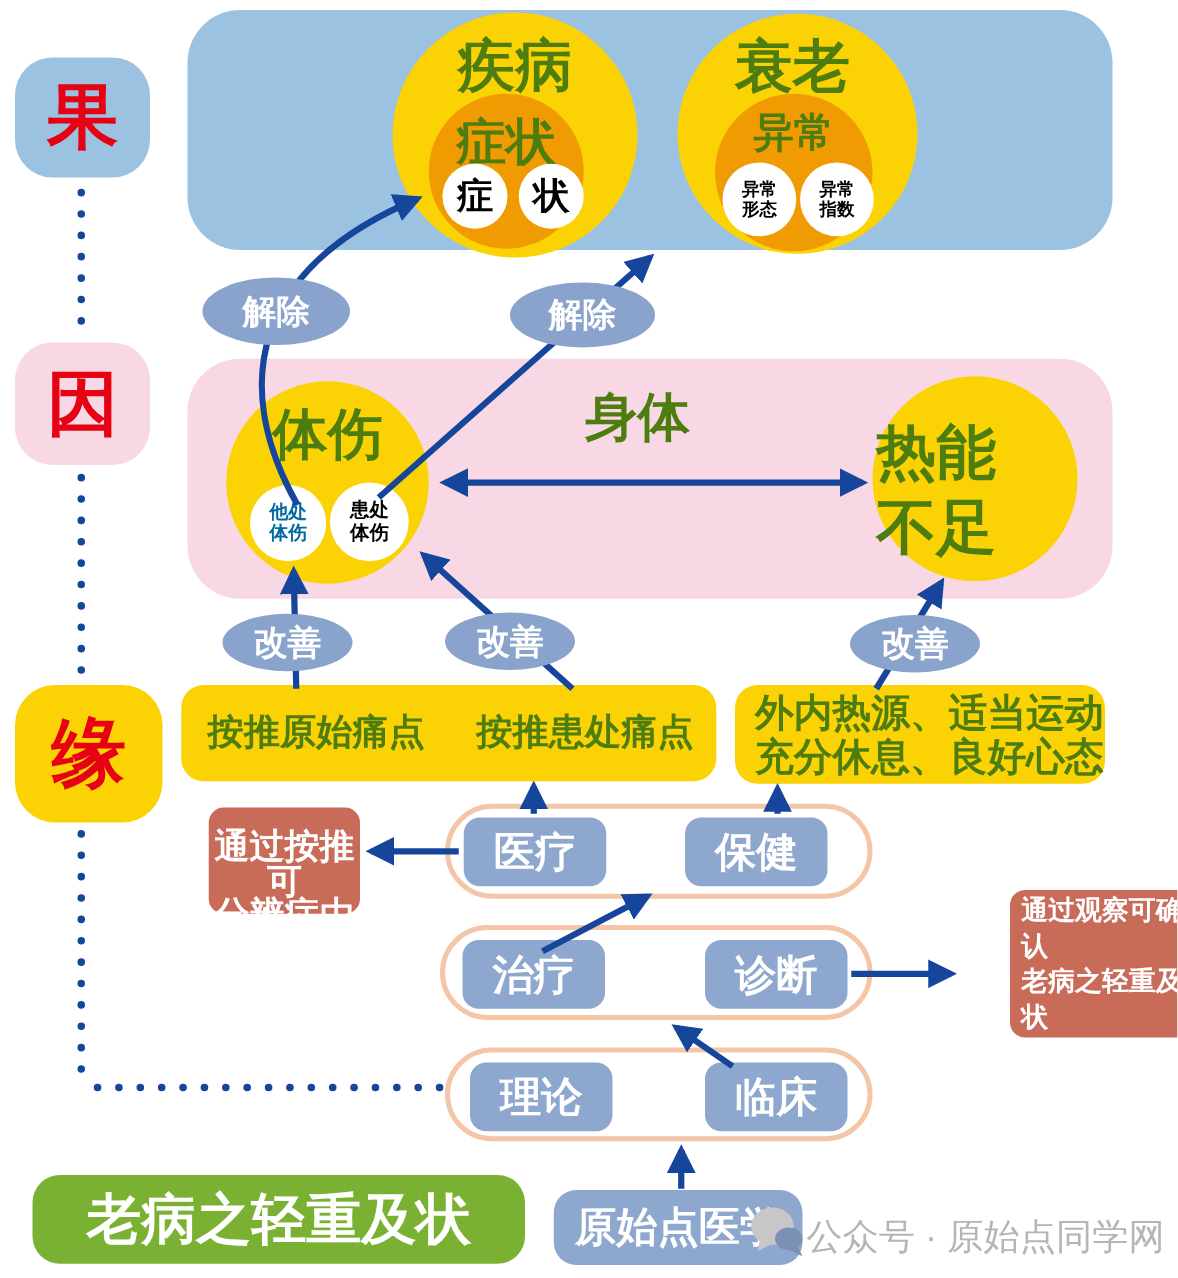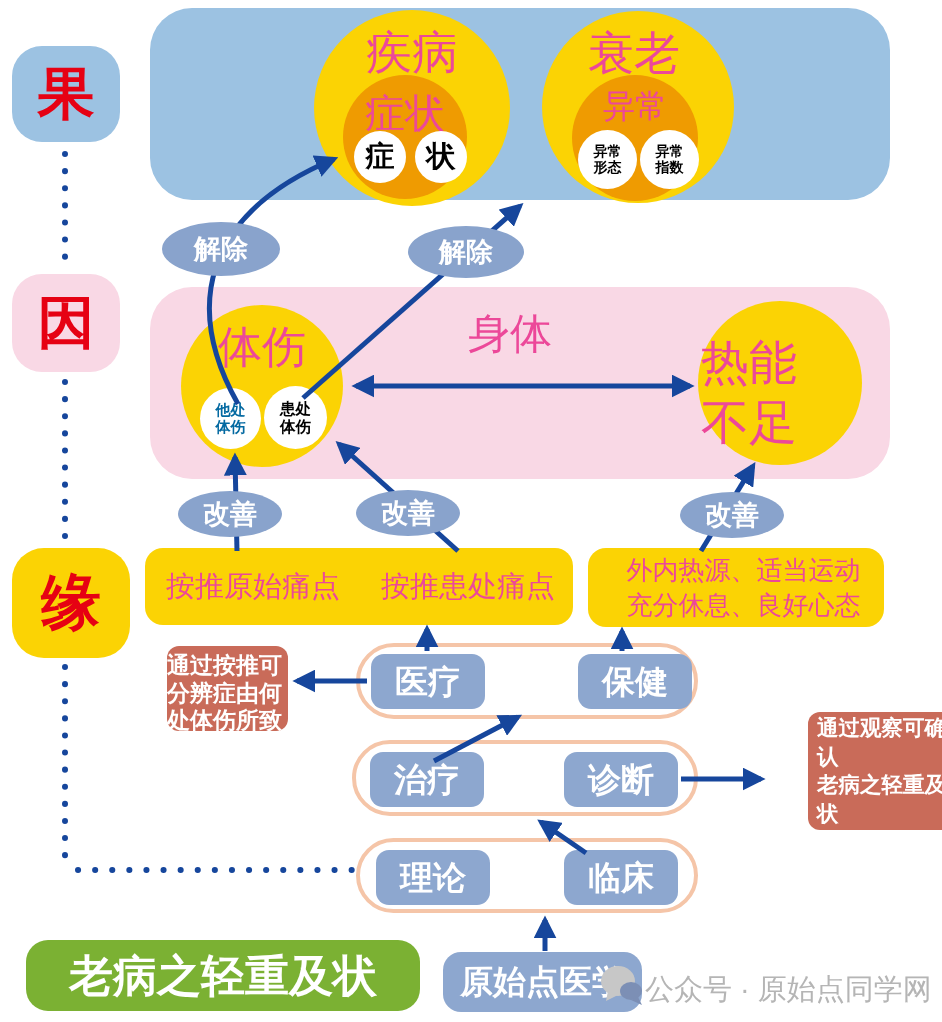--- a/index.html
+++ b/index.html
@@ -1,21 +1,21 @@
 <!DOCTYPE html>
 <html><head>
 <meta charset="utf-8">
 <style>
   html,body{margin:0;padding:0;background:#ffffff;}
   body{font-family:"Liberation Sans","DejaVu Sans",sans-serif;}
   #stage{position:relative;width:942px;height:1022px;background:#ffffff;overflow:hidden;}
   .abs{position:absolute;}
   .round-box{position:absolute;border-radius:42px;}
   .circle{position:absolute;border-radius:50%;}
-  .ctext{position:absolute;text-align:center;color:#ec4899;font-weight:normal;}
+  .ctext{position:absolute;text-align:center;color:#4d7c0f;font-weight:bold;}
   .white-c{position:absolute;border-radius:50%;background:#ffffff;display:flex;align-items:center;justify-content:center;text-align:center;font-weight:bold;}
   .rail{position:absolute;display:flex;align-items:center;justify-content:center;color:#E60113;font-weight:bold;font-size:57px;}
   .bubble{position:absolute;background:#89A3CC;border-radius:50%;color:#ffffff;font-weight:bold;font-size:27px;display:flex;align-items:center;justify-content:center;z-index:6;}
   .yellow-box{position:absolute;background:#FBD304;border-radius:18px;}
   .capsule{position:absolute;background:#ffffff;border:4px solid #F5C5A8;border-radius:40px;box-sizing:border-box;}
   .btn{position:absolute;background:#8DA7CF;border-radius:13px;color:#ffffff;font-weight:bold;font-size:33px;text-align:center;line-height:55px;height:55px;width:114px;}
   .note{position:absolute;background:#C96B59;border-radius:12px;color:#ffffff;font-weight:bold;}
   .note span{display:block;}
   #arrows{position:absolute;left:0;top:0;z-index:5;pointer-events:none;}
   .rline{text-align:center;display:block;}
@@ -86,38 +86,38 @@
   <div class="circle" style="left:698px;top:301px;width:164px;height:164px;background:#FBD304;"></div>
   <div class="ctext" style="left:667px;top:333px;width:164px;font-size:48px;line-height:1.25;">
     <span class="rline">热能</span>
       <span class="rline">不足</span>
   </div>
 
   <div class="yellow-box" style="left:145px;top:548px;width:428px;height:77px;"></div>
   <div class="ctext" style="left:368px;top:548px;width:200px;line-height:77px;font-size:29px;">按推患处痛点</div>
   <div class="ctext" style="left:153px;top:548px;width:200px;line-height:77px;font-size:29px;">按推原始痛点</div>
   <div class="yellow-box" style="left:588px;top:548px;width:296px;height:79px;"></div>
-  <div class="ctext" style="left:588px;top:553px;width:311px;font-size:26px;line-height:35px;">
+  <div class="ctext" style="left:588px;top:553px;width:311px;font-size:31px;line-height:35px;">
     <span class="rline">外内热源、适当运动</span>
       <span class="rline">充分休息、良好心态</span>
   </div>
 
   <div class="capsule" style="left:356px;top:643px;width:342px;height:76px;"></div>
   <div class="btn" style="left:371px;top:654px;">医疗</div>
-  <div class="btn" style="left:578px;top:654px;">保健</div>
+  <div class="btn" style="left:548px;top:654px;">保健</div>
 
   <div class="capsule" style="left:352px;top:740px;width:346px;height:76px;"></div>
   <div class="btn" style="left:370px;top:752px;">治疗</div>
   <div class="btn" style="left:564px;top:752px;">诊断</div>
 
   <div class="capsule" style="left:356px;top:838px;width:342px;height:75px;"></div>
   <div class="btn" style="left:376px;top:850px;">理论</div>
   <div class="btn" style="left:564px;top:850px;">临床</div>
 
-  <div class="note" style="left:167px;top:646px;width:121px;height:85px;font-size:23px;line-height:27.5px;padding-top:6px;box-sizing:border-box;">
+  <div class="note" style="left:167px;top:646px;width:121px;height:85px;font-size:28px;line-height:27.5px;text-align:center;padding-top:17px;box-sizing:border-box;">
     <span>通过按推可</span>
     <span>分辨症由何</span>
     <span>处体伤所致</span>
   </div>
   <div class="note" style="left:768px;top:712px;width:161px;height:118px;font-size:21.5px;line-height:28.5px;text-align:left;padding:2px 6px 0 9px;box-sizing:border-box;margin-left:40px;">
     <span>通过观察可确认</span>
     <span>老病之轻重及状</span>
     <span>与异常形态属患</span>
     <span>处体伤所致</span>
   </div>

